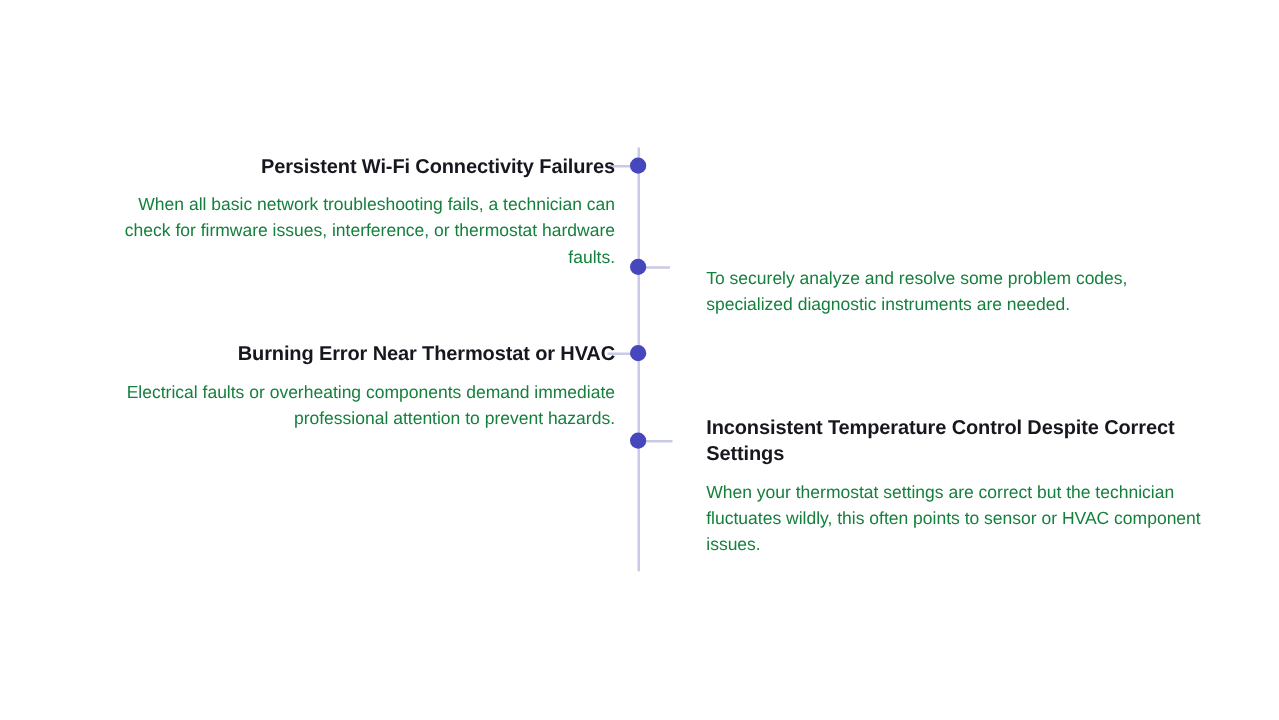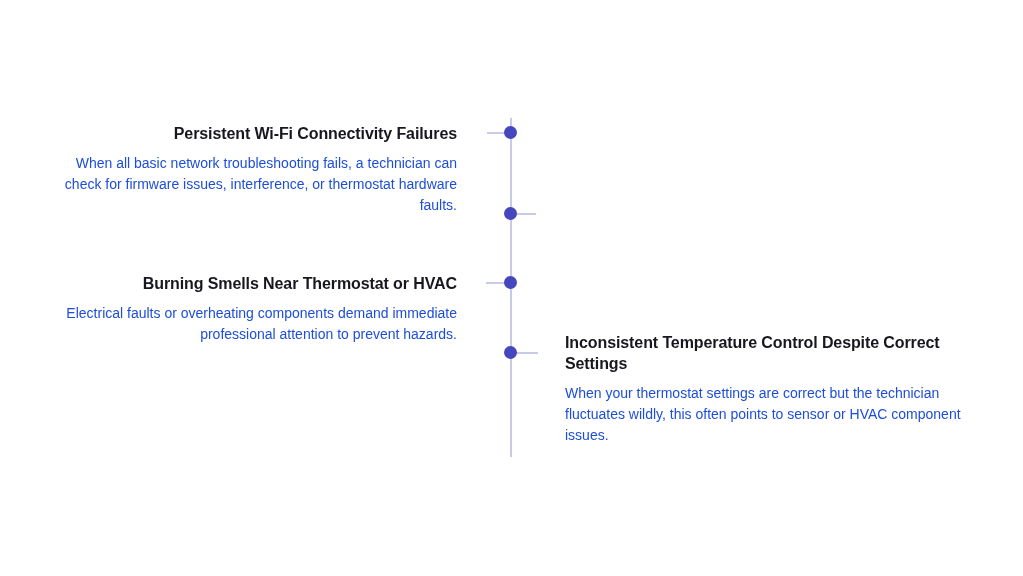--- a/index.html
+++ b/index.html
@@ -37,23 +37,23 @@
     line-height: 21px;
     font-weight: 700;
     color: #17171f;
     letter-spacing: -0.1px;
   }
   .item .desc {
     margin-top: 9px;
     font-size: 14px;
     line-height: 21px;
     font-weight: 400;
-    color: #1d4ed8;
+    color: #15803d;
   }
-  .item.left { text-align: right; }
+  .item.left { text-align: right; margin-left: 35px; }
   .item.right { text-align: left; }
 
   .item1 { left: 60px;  top: 123px; width: 397px; }
   .item2 { left: 565px; top: 203px; width: 406px; }
   .item3 { left: 60px;  top: 273px; width: 397px; }
   .item4 { left: 565px; top: 332px; width: 398px; }
 
   .conn1 { left: 487px; top: 132px; width: 24px; }
   .conn2 { left: 511px; top: 213px; width: 25px; }
   .conn3 { left: 486px; top: 282px; width: 25px; }
@@ -80,24 +80,25 @@
   <div class="dot dot2" style="background: rgb(70, 70, 189);"></div>
   <div class="dot dot3" style="background: rgb(70, 70, 189);"></div>
   <div class="dot dot4" style="background: rgb(70, 70, 189);"></div>
 
   <div class="item left item1">
     <div class="title">Persistent Wi-Fi Connectivity Failures</div>
     <div class="desc">When all basic network troubleshooting fails, a technician can check for firmware issues, interference, or thermostat hardware faults.</div>
   </div>
 
   <div class="item right item2">
+    <div class="desc">To securely analyze and resolve some problem codes, specialized diagnostic instruments are needed.</div>
   </div>
 
   <div class="item left item3">
-    <div class="title">Burning Smells Near Thermostat or HVAC</div>
+    <div class="title">Burning Error Near Thermostat or HVAC</div>
     <div class="desc">Electrical faults or overheating components demand immediate professional attention to prevent hazards.</div>
   </div>
 
   <div class="item right item4">
     <div class="title">Inconsistent Temperature Control Despite Correct Settings</div>
     <div class="desc">When your thermostat settings are correct but the technician fluctuates wildly, this often points to sensor or HVAC component issues.</div>
   </div>
 
 </div>
 

